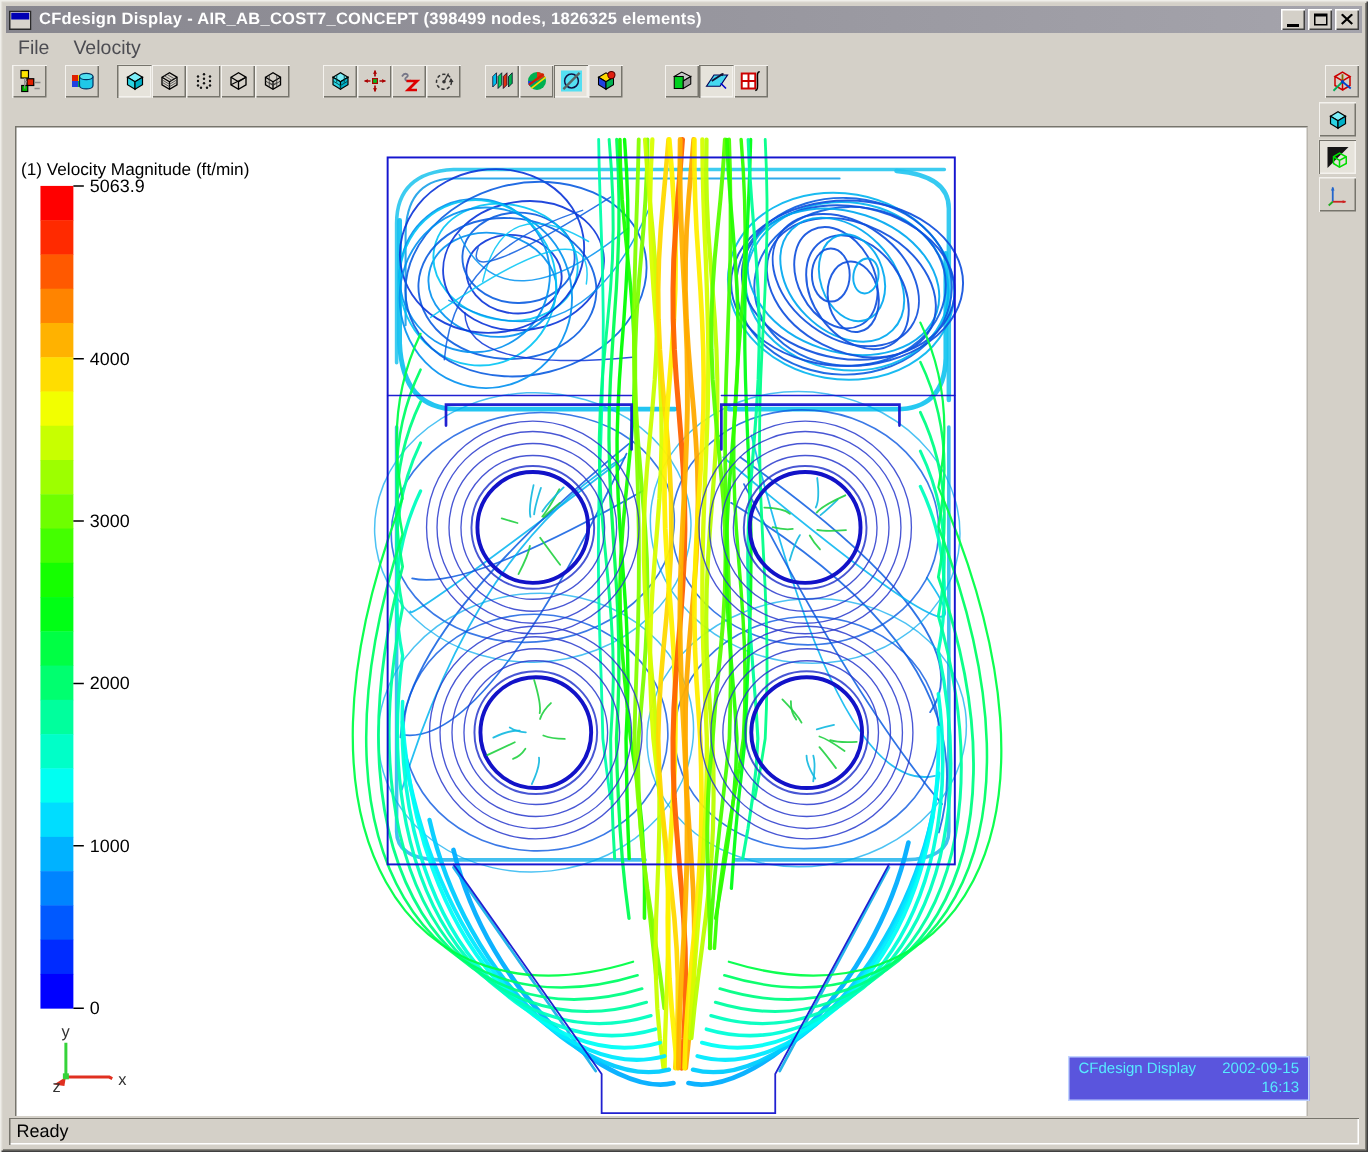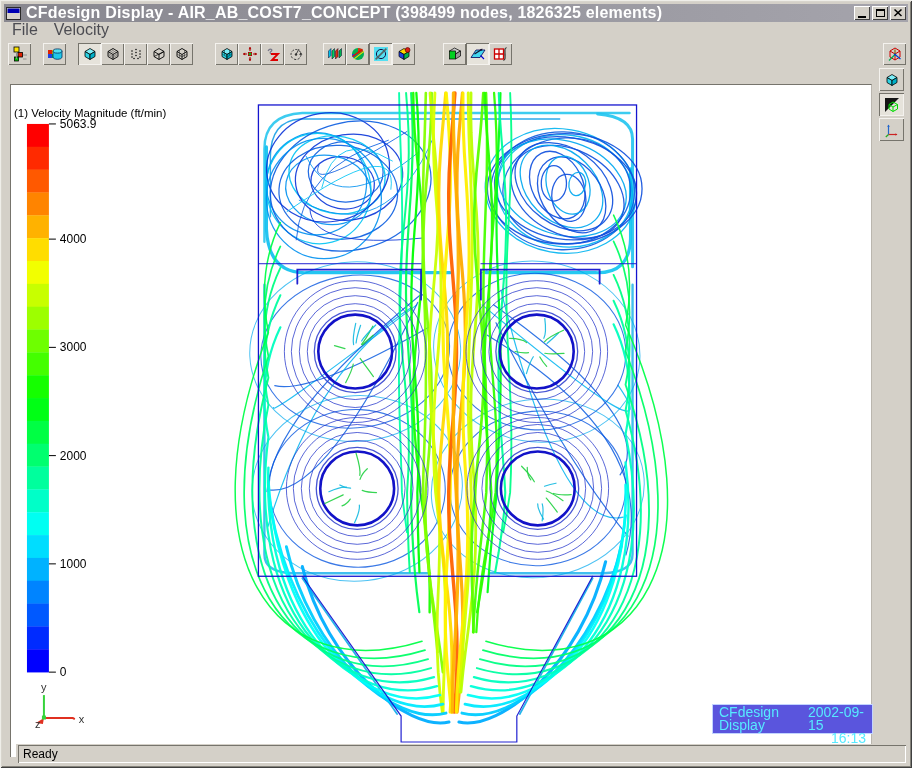--- a/index.html
+++ b/index.html
@@ -4,46 +4,46 @@
 <style>
   html,body{margin:0;padding:0;background:#555;}
   *{box-sizing:border-box;}
   .window{position:relative;width:912px;height:768px;background:#d4d0c8;
     font-family:"Liberation Sans",sans-serif;overflow:hidden;
     box-shadow:inset 1px 1px 0 #efeee9, inset -1px -1px 0 #404040,
                inset 2px 2px 0 #d8d5cd, inset -2px -2px 0 #84827a;}
   .titlebar{position:absolute;left:4px;top:4px;right:4px;height:18px;
     background:linear-gradient(90deg,#88878f,#a5a4ac);display:flex;align-items:center;padding:0 2px;}
   .title-icon{width:15px;height:13px;margin-right:5px;flex:none;}
-  .title-text{color:#fff;font-weight:bold;font-size:16px;white-space:nowrap;letter-spacing:.2px;}
+  .title-text{color:#fff;font-weight:bold;font-size:11px;white-space:nowrap;letter-spacing:.2px;}
   .win-btns{margin-left:auto;display:flex;gap:2px;}
   .win-btn{width:16px;height:14px;background:#d4d0c8;display:flex;align-items:flex-end;justify-content:center;
     box-shadow:inset 1px 1px 0 #fff, inset -1px -1px 0 #404040;padding-bottom:2px;cursor:default;}
   .glyph-min{width:8px;height:2px;background:#000;}
   .glyph-max{width:9px;height:8px;border:1px solid #000;border-top:2px solid #000;margin-bottom:1px;}
-  .menubar{position:absolute;left:4px;top:23px;right:4px;height:17px;display:flex;align-items:flex-end;
-    font-size:16px;color:#4c4c52;}
+  .menubar{position:absolute;left:4px;top:23px;right:4px;height:17px;display:flex;align-items:flex-start;
+    font-size:13px;color:#4c4c52;}
   .menu-item{padding:1px 8px;}
   .toolbar{position:absolute;left:4px;top:40px;right:4px;height:28px;display:flex;align-items:center;padding-left:4px;}
   .tgroup{display:flex;}
   .tbtn{width:23px;height:22px;display:flex;align-items:center;justify-content:center;background:#d4d0c8;
     box-shadow:inset 1px 1px 0 #f4f2ee, inset -1px -1px 0 #76746c;}
   .tbtn.pressed{box-shadow:inset 1px 1px 0 #76746c, inset -1px -1px 0 #f4f2ee;background:#e6e3db;}
   .tbtn svg{width:16px;height:16px;display:block;}
   .right-strip{position:absolute;right:7px;top:41px;width:26px;display:flex;flex-direction:column;gap:2px;z-index:6;}
   .right-strip .tbtn{width:25px;height:23px;}
   .canvas{position:absolute;left:10px;top:84px;width:862px;height:673px;background:#fff;
     border-top:1px solid #76746c;border-left:1px solid #76746c;border-right:1px solid #bab6ae;}
   .viz{position:absolute;left:0;top:0;width:100%;height:100%;}
   svg text{font-family:"Liberation Sans",sans-serif;}
   .badge{position:absolute;left:712px;top:704px;width:161px;height:30px;background:#5a55dd;
-    border:1px solid #c2d4ff;color:#57eaff;font-size:14px;z-index:5;padding:1px 6px 0 6px;line-height:13px;}
+    border:1px solid #c2d4ff;color:#57eaff;font-size:10px;z-index:5;padding:1px 6px 0 6px;line-height:13px;}
   .badge .r1{display:flex;justify-content:space-between;}
   .badge .r2{text-align:right;}
-  .statusbar{position:absolute;left:16px;right:4px;bottom:4px;height:20px;background:#d4d0c8;}
+  .statusbar{position:absolute;left:4px;right:4px;bottom:4px;height:20px;background:#d4d0c8;}
   .status-field{position:absolute;left:2px;right:2px;top:1px;bottom:1px;
     box-shadow:inset 1px 1px 0 #76746c, inset -1px -1px 0 #fff;font-size:12px;color:#000;padding:2px 5px;}
 </style>
 </head>
 <body>
 
 <div class="window">
 
   <div class="titlebar">
     <svg class="title-icon" viewBox="0 0 15 13">

